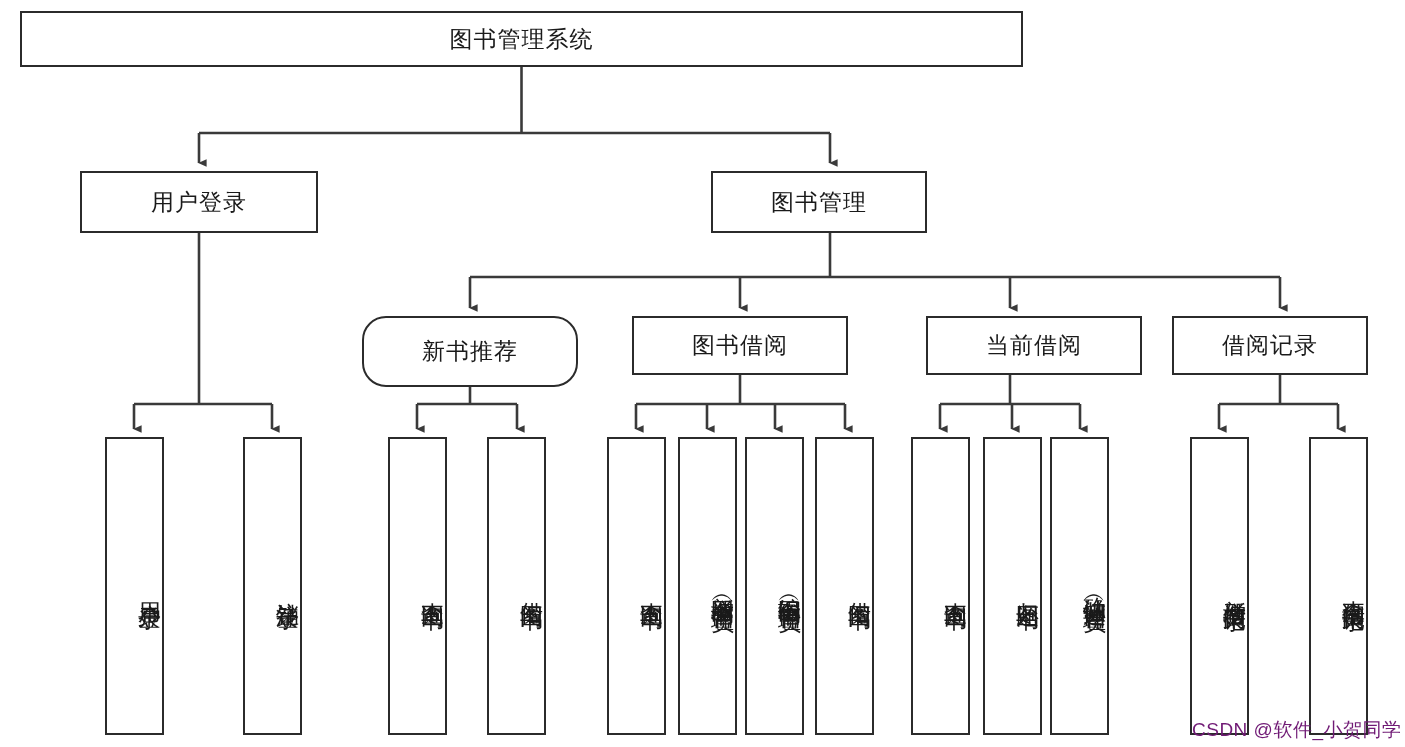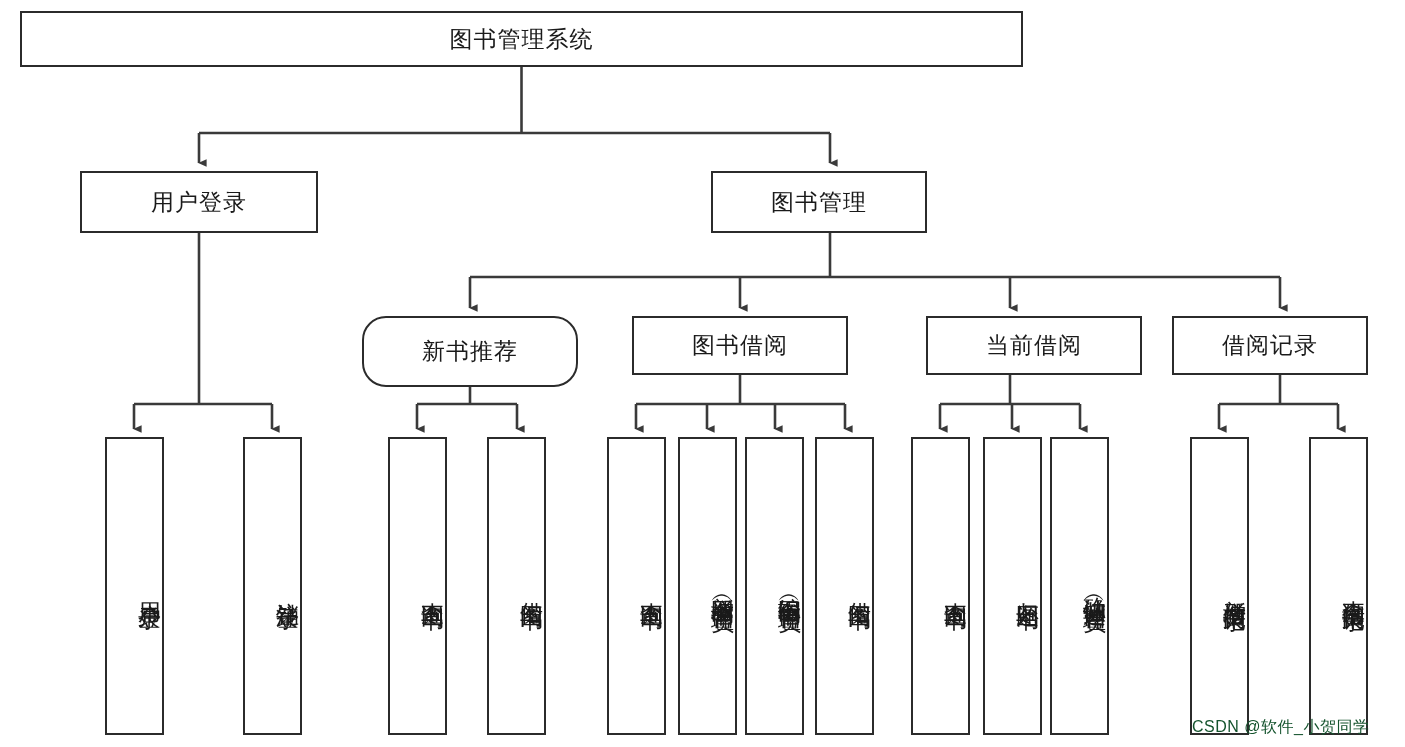--- a/index.html
+++ b/index.html
@@ -50,22 +50,22 @@
     align-items: flex-start;
     justify-content: center;
   }
   .node-label {
     display: block;
     white-space: nowrap;
     line-height: 1.05;
   }
   .watermark {
     position: absolute;
-    font-size: 16px;
-    color: #14532d;
+    font-size: 19px;
+    color: #701a75;
     white-space: nowrap;
     letter-spacing: 0.5px;
     pointer-events: none;
   }
 </style>
 </head>
 <body>
 
 <div id="diagram-root">
 

